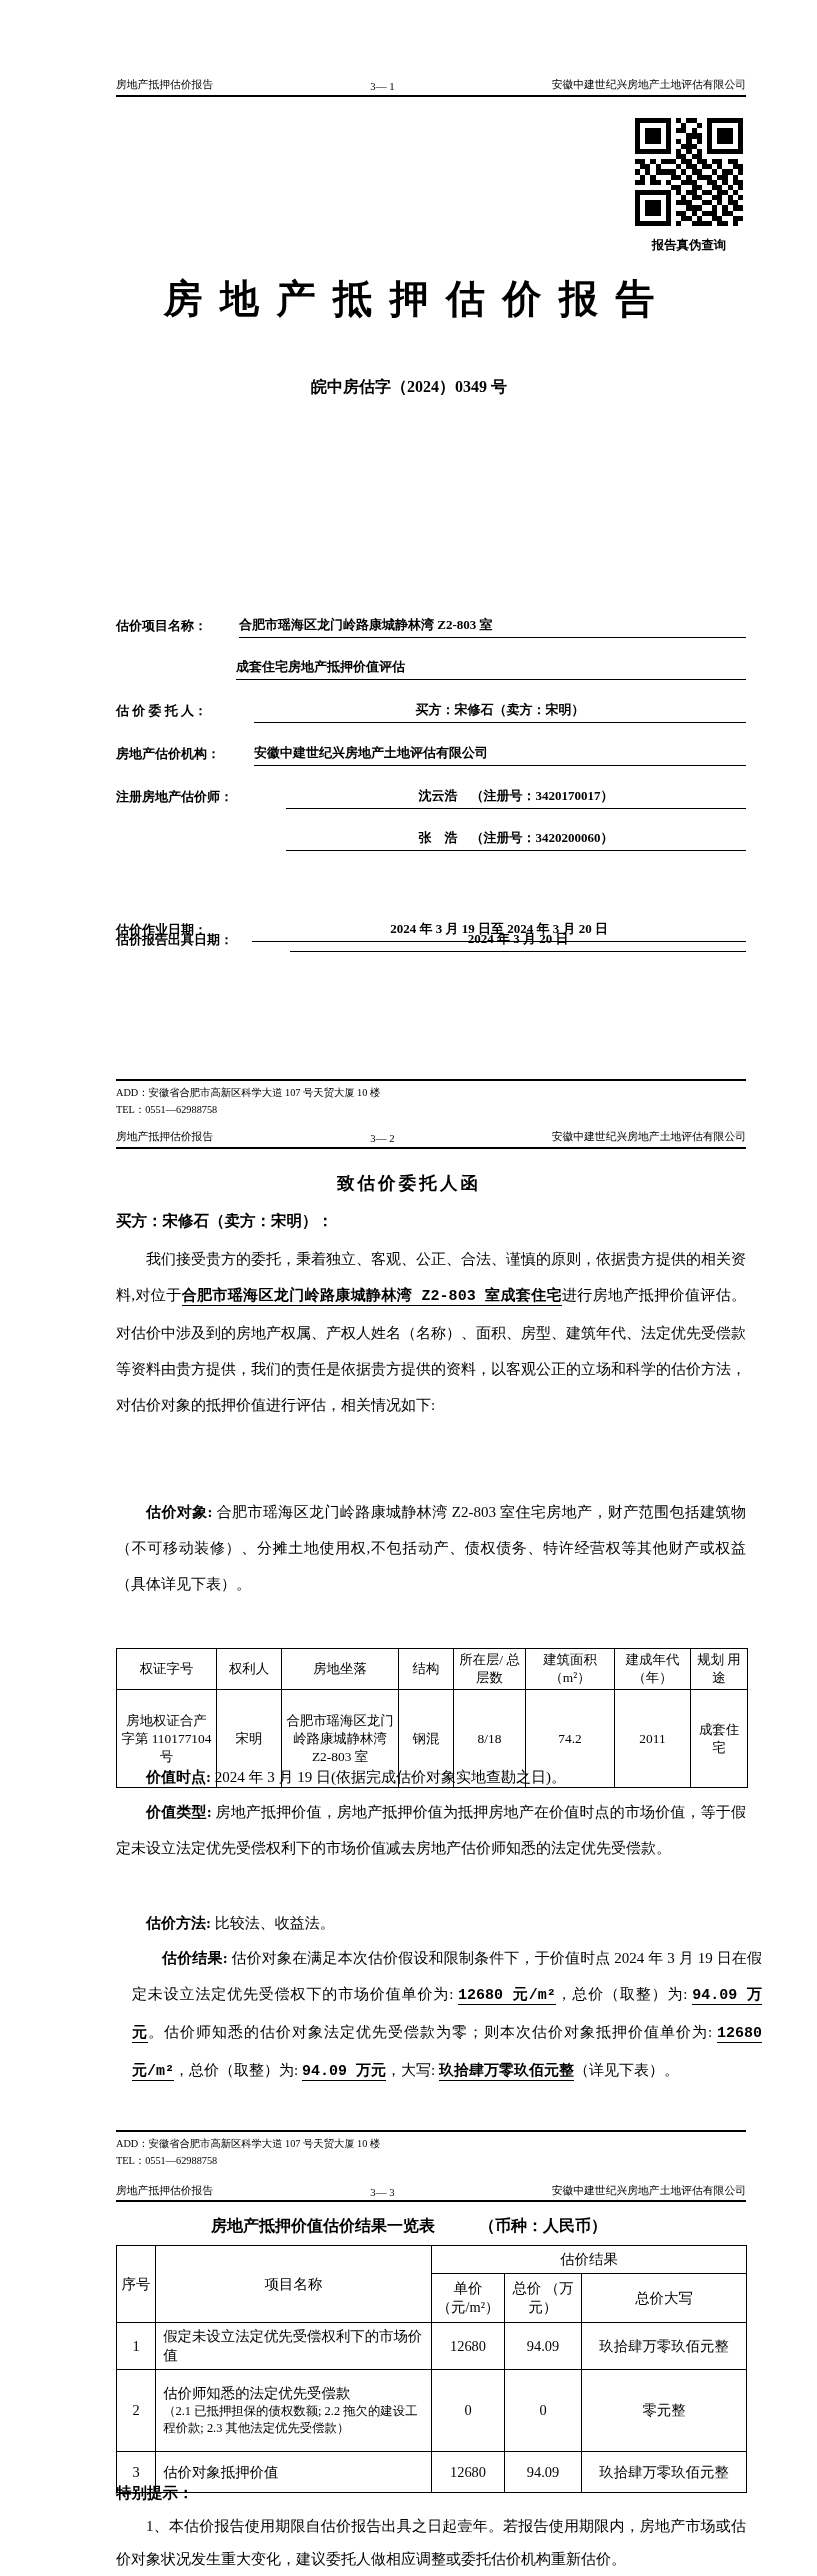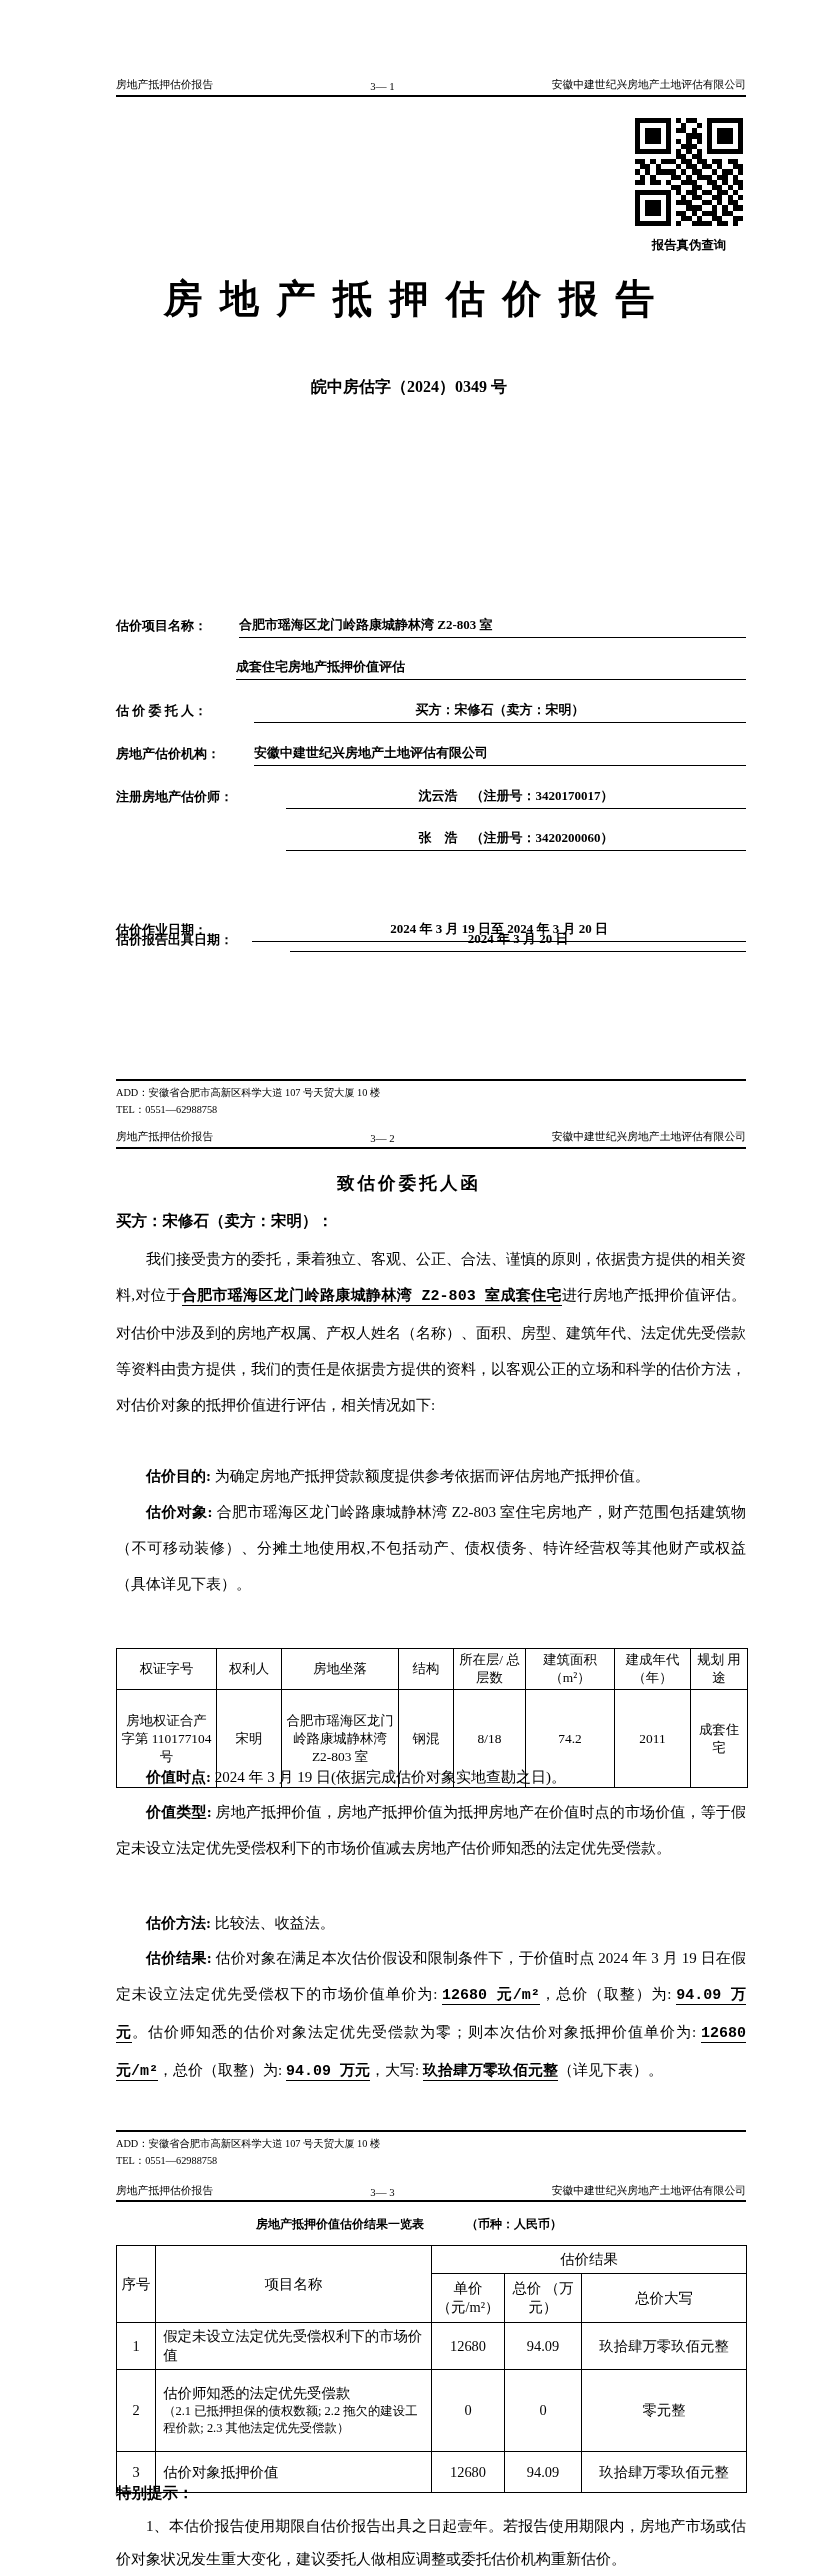--- a/index.html
+++ b/index.html
@@ -549,23 +549,20 @@
   </div>
   <div class="abs rule" style="top:1147px;"></div>
 
   <div class="abs center-head" style="top:1171px;">致估价委托人函</div>
   <div class="abs salut" style="top:1211px;">买方：宋修石（卖方：宋明）：</div>
 
   <div class="abs para" style="top:1241px;">
     <span>我们接受贵方的委托，秉着独立、客观、公正、合法、谨慎的原则，依据贵方提供的相关资料,对位于</span><span class="hl">合肥市瑶海区龙门岭路康城静林湾 Z2-803 室成套住宅</span><span>进行房地产抵押价值评估。对估价中涉及到的房地产权属、产权人姓名（名称）、面积、房型、建筑年代、法定优先受偿款等资料由贵方提供，我们的责任是依据贵方提供的资料，以客观公正的立场和科学的估价方法，对估价对象的抵押价值进行评估，相关情况如下:</span>
   </div>
 
-  <div class="abs para" style="top:1458px;">
-    <span class="blabel">估价目的:</span><span> 为确定房地产抵押贷款额度提供参考依据而评估房地产抵押价值。</span>
-  </div>
 
   <div class="abs para" style="top:1494px;">
     <span class="blabel">估价对象:</span><span> 合肥市瑶海区龙门岭路康城静林湾 Z2-803 室住宅房地产，财产范围包括建筑物（不可移动装修）、分摊土地使用权,不包括动产、债权债务、特许经营权等其他财产或权益（具体详见下表）。</span>
   </div>
 
   <table id="t1" class="abs" style="left:116px;top:1648px;width:630px;">
     <colgroup>
       <col style="width:100px">
         <col style="width:65px">
         <col style="width:117px">
@@ -604,38 +601,38 @@
   </div>
 
   <div class="abs para" style="top:1794px;">
     <span class="blabel">价值类型:</span><span> 房地产抵押价值，房地产抵押价值为抵押房地产在价值时点的市场价值，等于假定未设立法定优先受偿权利下的市场价值减去房地产估价师知悉的法定优先受偿款。</span>
   </div>
 
   <div class="abs para" style="top:1905px;">
     <span class="blabel">估价方法:</span><span> 比较法、收益法。</span>
   </div>
 
-  <div class="abs para" style="top:1940px;">
+  <div class="abs para" style="top:1940px;margin-left:16px;">
     <span class="blabel">估价结果:</span><span> 估价对象在满足本次估价假设和限制条件下，于价值时点 2024 年 3 月 19 日在假定未设立法定优先受偿权下的市场价值单价为: </span><span class="hl">12680 元/m²</span><span>，总价（取整）为: </span><span class="hl">94.09 万元</span><span>。估价师知悉的估价对象法定优先受偿款为零；则本次估价对象抵押价值单价为: </span><span class="hl">12680 元/m²</span><span>，总价（取整）为: </span><span class="hl">94.09 万元</span><span>，大写: </span><span class="hl">玖拾肆万零玖佰元整</span><span>（详见下表）。</span>
   </div>
 
   <div class="abs rule" style="top:2130px;"></div>
   <div class="abs ft" style="top:2136px;">
     <div>ADD：安徽省合肥市高新区科学大道 107 号天贸大厦 10 楼</div>
     <div>TEL：0551—62988758</div>
   </div>
 
   <div class="abs pg-head" style="top:2184px;">
     <span>房地产抵押估价报告</span>
     <span class="mid">3— 3</span>
     <span>安徽中建世纪兴房地产土地评估有限公司</span>
   </div>
   <div class="abs rule" style="top:2200px;"></div>
 
-  <div class="abs" style="left:0;top:2216px;width:818px;text-align:center;font-size:12px;font-weight:bold;">
+  <div class="abs" style="left:0;top:2216px;width:818px;text-align:center;font-size:16px;font-weight:bold;">
     <span>房地产抵押价值估价结果一览表</span>
     <span style="display:inline-block;width:36px;"></span>
     <span>（币种：人民币）</span>
   </div>
 
   <table id="t2" class="abs" style="left:116px;top:2245px;width:630px;">
     <colgroup>
       <col style="width:39px">
         <col style="width:276px">
         <col style="width:73px">

